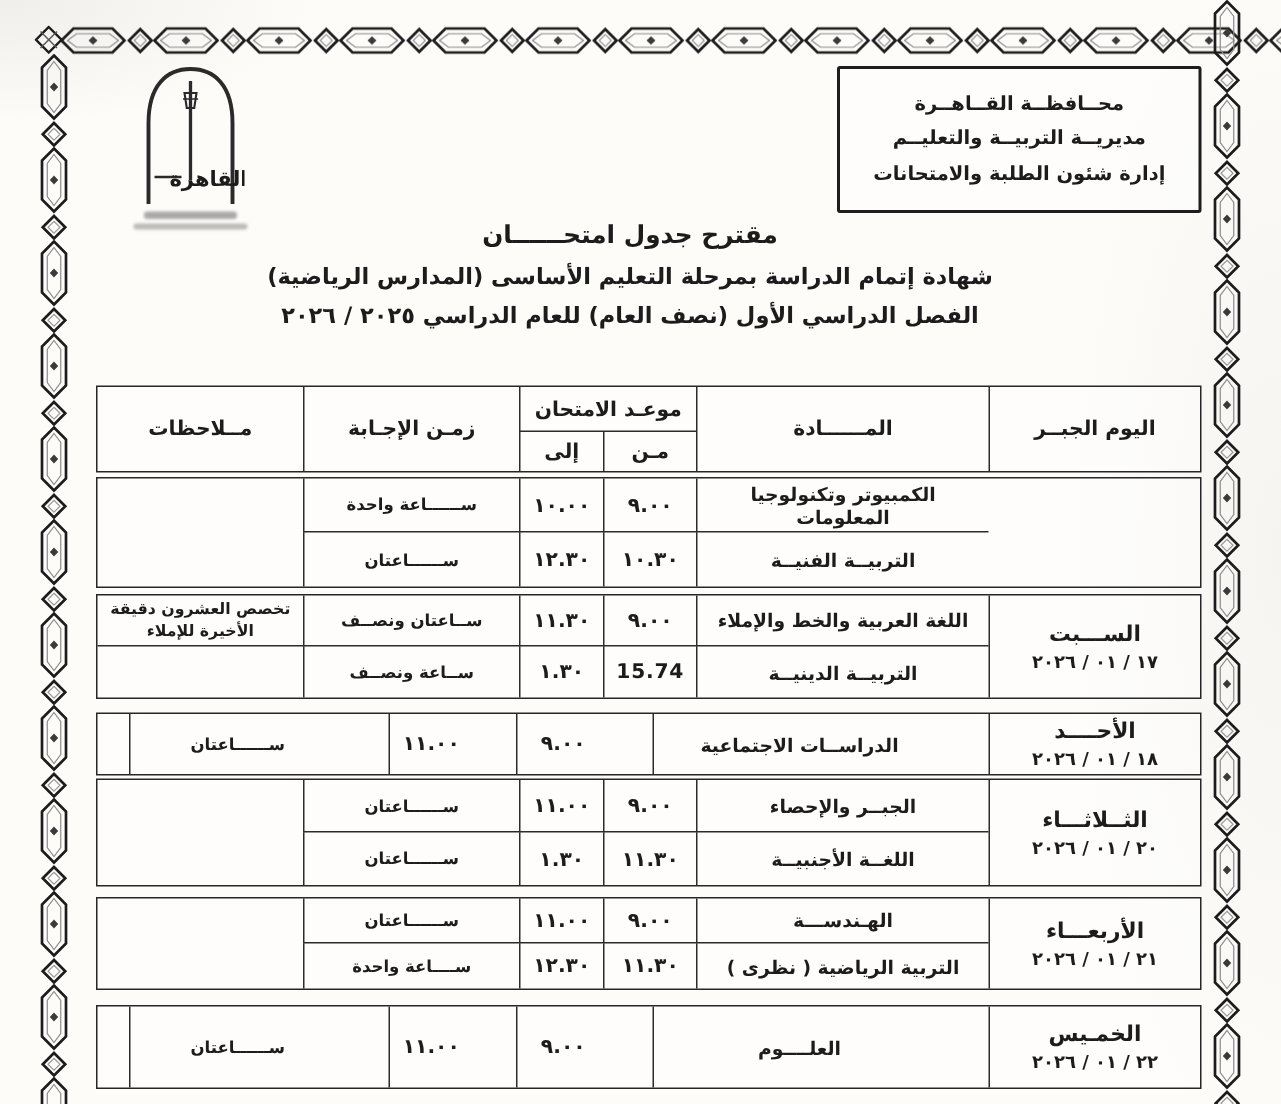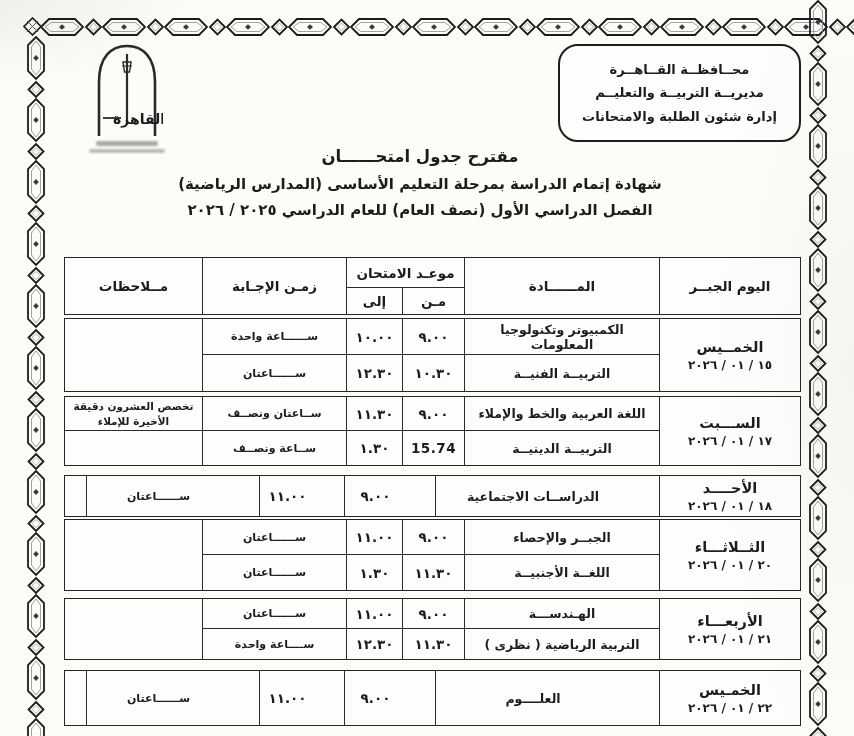--- a/index.html
+++ b/index.html
@@ -24,21 +24,21 @@
   .corner{position:absolute;left:23px;top:17px;width:19px;height:19px;}
   
   .logo{position:absolute;left:84px;top:42px;width:86px;height:120px;text-align:right;direction:rtl;}
   .logo svg{display:block;margin:0 auto;}
   .smudge{height:5px;background:#8d8d8d;border-radius:2px;filter:blur(1.1px);margin:3px auto 0;opacity:.75;}
   .s1{width:62px;}
   .s2{width:76px;height:4px;opacity:.6;}
   
   .orgbox{
     position:absolute;left:558px;top:44px;width:243px;height:98px;
-    border:2.6px solid #1d1d1d;border-radius:20px;box-sizing:border-box;
+    border:2.6px solid #1d1d1d;border-radius:2px;box-sizing:border-box;
     display:flex;flex-direction:column;justify-content:center;gap:4px;
     text-align:center;font-weight:700;font-size:13px;line-height:1.5;
     background:rgba(255,255,255,.4);
   }
   
   .titles{position:absolute;left:110px;top:147px;width:620px;text-align:center;font-weight:700;}
   .t1{font-size:16.5px;margin-bottom:9px;}
   .t2{font-size:15px;margin-bottom:8px;}
   .t3{font-size:15px;}
   
@@ -145,24 +145,20 @@
       <div class="cell c1 rsp bl">اليوم الجبــر</div>
       <div class="cell c2 rsp bl">المــــــادة</div>
       <div class="cell csp r1 bl bb">موعـد الامتحان</div>
       <div class="cell c3 r2 bl">مـن</div>
       <div class="cell c4 r2 bl">إلى</div>
       <div class="cell c5 rsp bl">زمـن الإجـابة</div>
       <div class="cell c6 rsp">مــلاحظات</div>
     </div>
 
     <div class="group rows-2" style="--rh:36px;margin-top:3px">
-      <div class="cell c1 rsp bl daycell">
-        <span class="dayname">الخمــيس</span>
-        <span class="daydate">١٥ / ٠١ / ٢٠٢٦</span>
-      </div>
       <div class="cell c2 r1 bl bb subj">الكمبيوتر وتكنولوجيا المعلومات</div>
       <div class="cell c3 r1 bl bb time">٩.٠٠</div>
       <div class="cell c4 r1 bl bb time">١٠.٠٠</div>
       <div class="cell c5 r1 bl bb dur">ســــــاعة واحدة</div>
       <div class="cell c2 r2 bl subj">التربيــة الفنيــة</div>
       <div class="cell c3 r2 bl time">١٠.٣٠</div>
       <div class="cell c4 r2 bl time">١٢.٣٠</div>
       <div class="cell c5 r2 bl dur">ســــــاعتان</div>
       <div class="cell c6 rsp"></div>
     </div>

